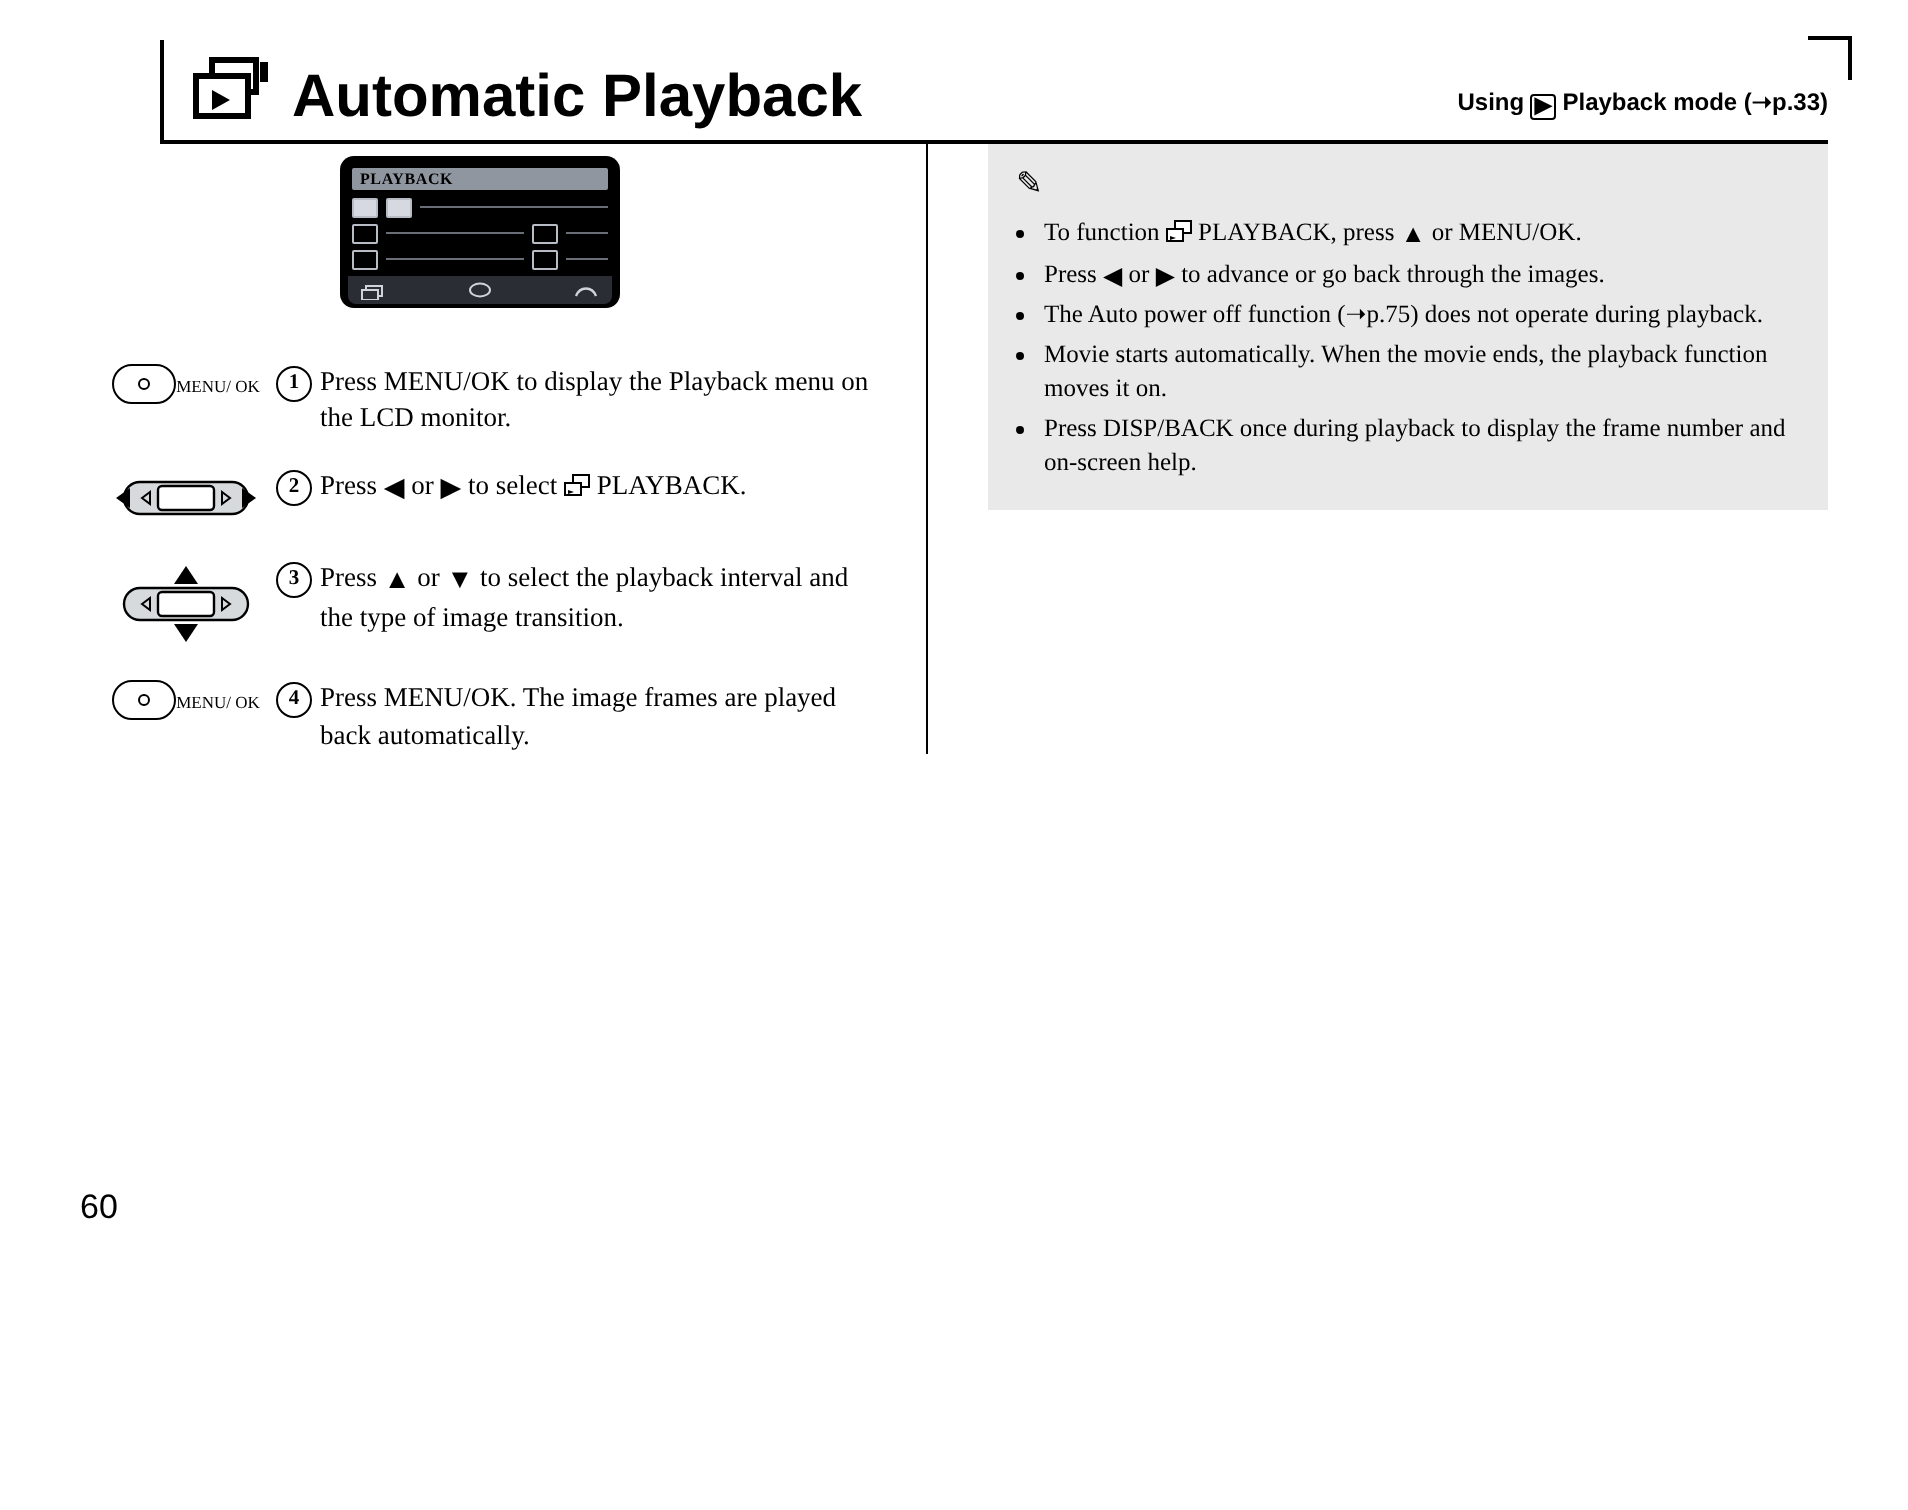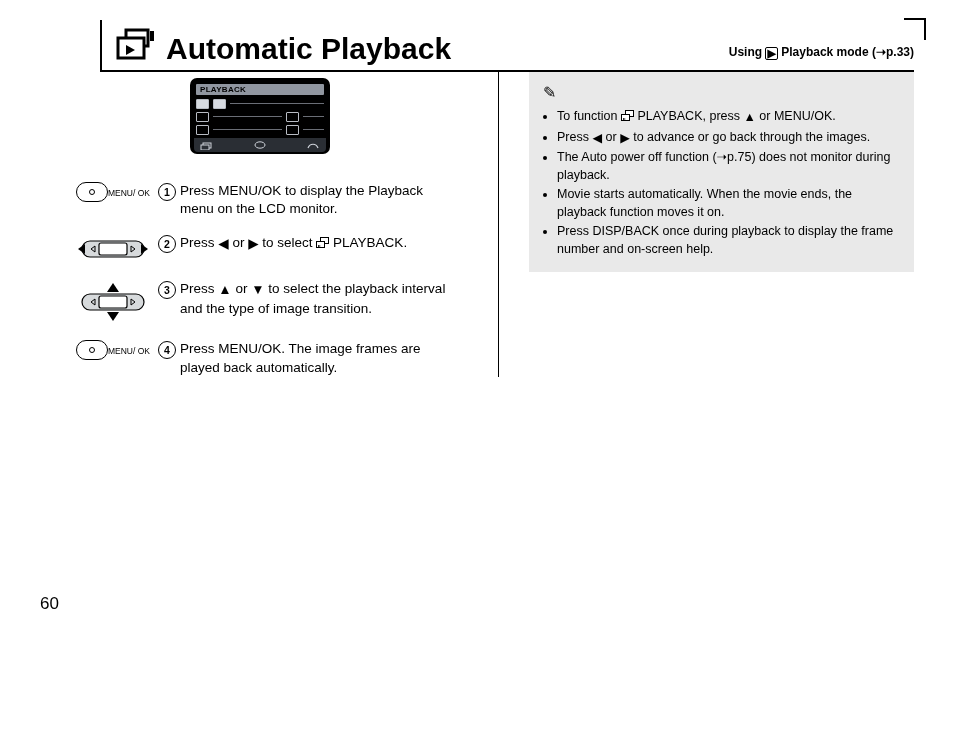--- a/index.html
+++ b/index.html
@@ -1,26 +1,26 @@
 <!DOCTYPE html>
 <html><head>
 <meta charset="utf-8">
 <style>
   html,body{margin:0;padding:0;background:#fff;font-family:Arial,Helvetica,sans-serif;color:#000;}
-  .page{width:954px;height:626px;position:relative;box-sizing:border-box;padding:20px 40px 20px 60px;}
+  .page{width:954px;height:626px;position:relative;box-sizing:border-box;padding:20px 40px 20px 40px;}
   .corner{position:absolute;top:18px;right:28px;border-top:2px solid #000;border-right:2px solid #000;width:20px;height:20px;}
   .rule-out{border-left:2px solid #000;margin-left:40px;padding:0;}
   .title-bar{display:flex;align-items:flex-end;border-bottom:2px solid #000;padding:8px 0 6px 10px;position:relative;}
   .title-icon{width:44px;height:36px;position:relative;margin-right:10px;flex:0 0 auto;}
   .title-icon svg{width:44px;height:36px;}
   h1{font-size:30px;font-weight:bold;margin:0;line-height:1.05;flex:1 1 auto;font-family:Arial,Helvetica,sans-serif;}
   .header-right{font-size:12px;font-weight:bold;padding-bottom:4px;white-space:nowrap;}
   .play-glyph{display:inline-block;border:1.4px solid #000;border-radius:2px;padding:0 1px;line-height:1;font-size:11px;vertical-align:-1px;}
   .intro{font-size:14.5px;line-height:1.4;margin:16px 0 18px 0;}
-  .cols{display:flex;gap:18px;}
+  .cols{display:flex;gap:3px;font-family:Liberation Serif, serif;}
   .col-l{width:400px;padding-right:20px;}
   .col-r{flex:1;border-left:1px solid #000;padding-left:30px;}
   .lcd-wrap{display:flex;justify-content:center;margin:6px 0 28px 0;}
   .lcd{width:140px;height:76px;background:#000;border-radius:7px;padding:6px 6px 5px 6px;box-sizing:border-box;color:#fff;}
   .lcd-title{background:#9096a0;color:#000;font-size:8px;font-weight:bold;padding:1px 4px;border-radius:1px;margin-bottom:3px;letter-spacing:.3px;}
   .lcd-row{display:flex;gap:4px;align-items:center;height:11px;margin-bottom:2px;}
   .lcd-ic{width:13px;height:10px;border:1px solid #b8bcc4;border-radius:1px;box-sizing:border-box;}
   .lcd-line{flex:1;height:1px;background:#6a6e76;}
   .lcd-row.sel .lcd-ic{background:#d6dae0;}
   .lcd-bottom{display:flex;justify-content:space-between;align-items:center;background:#2a2e34;margin:3px -2px -2px -2px;padding:2px 6px;border-radius:0 0 4px 4px;}
@@ -167,21 +167,21 @@
 
       </div>
     </div>
 
     <div class="col-r">
       <div class="notebox">
         <div class="note-ic">✎</div>
         <ul>
           <li><span>To function </span><span class="sm-stack"><span class="pl"></span></span><span> PLAYBACK, press </span><span class="tri">▲</span><span> or MENU/OK.</span></li>
           <li><span>Press </span><span class="tri">◀</span><span> or </span><span class="tri">▶</span><span> to advance or go back through the images.</span></li>
-          <li>The Auto power off function (➝p.75) does not monitor during playback.</li>
+          <li>The Auto power off function (➝p.75) does not operate during playback.</li>
           <li>Movie starts automatically. When the movie ends, the playback function moves it on.</li>
           <li>Press DISP/BACK once during playback to display the frame number and on-screen help.</li>
         </ul>
       </div>
     </div>
   </div>
 
   <div class="pg">60</div>
 </div>
 

